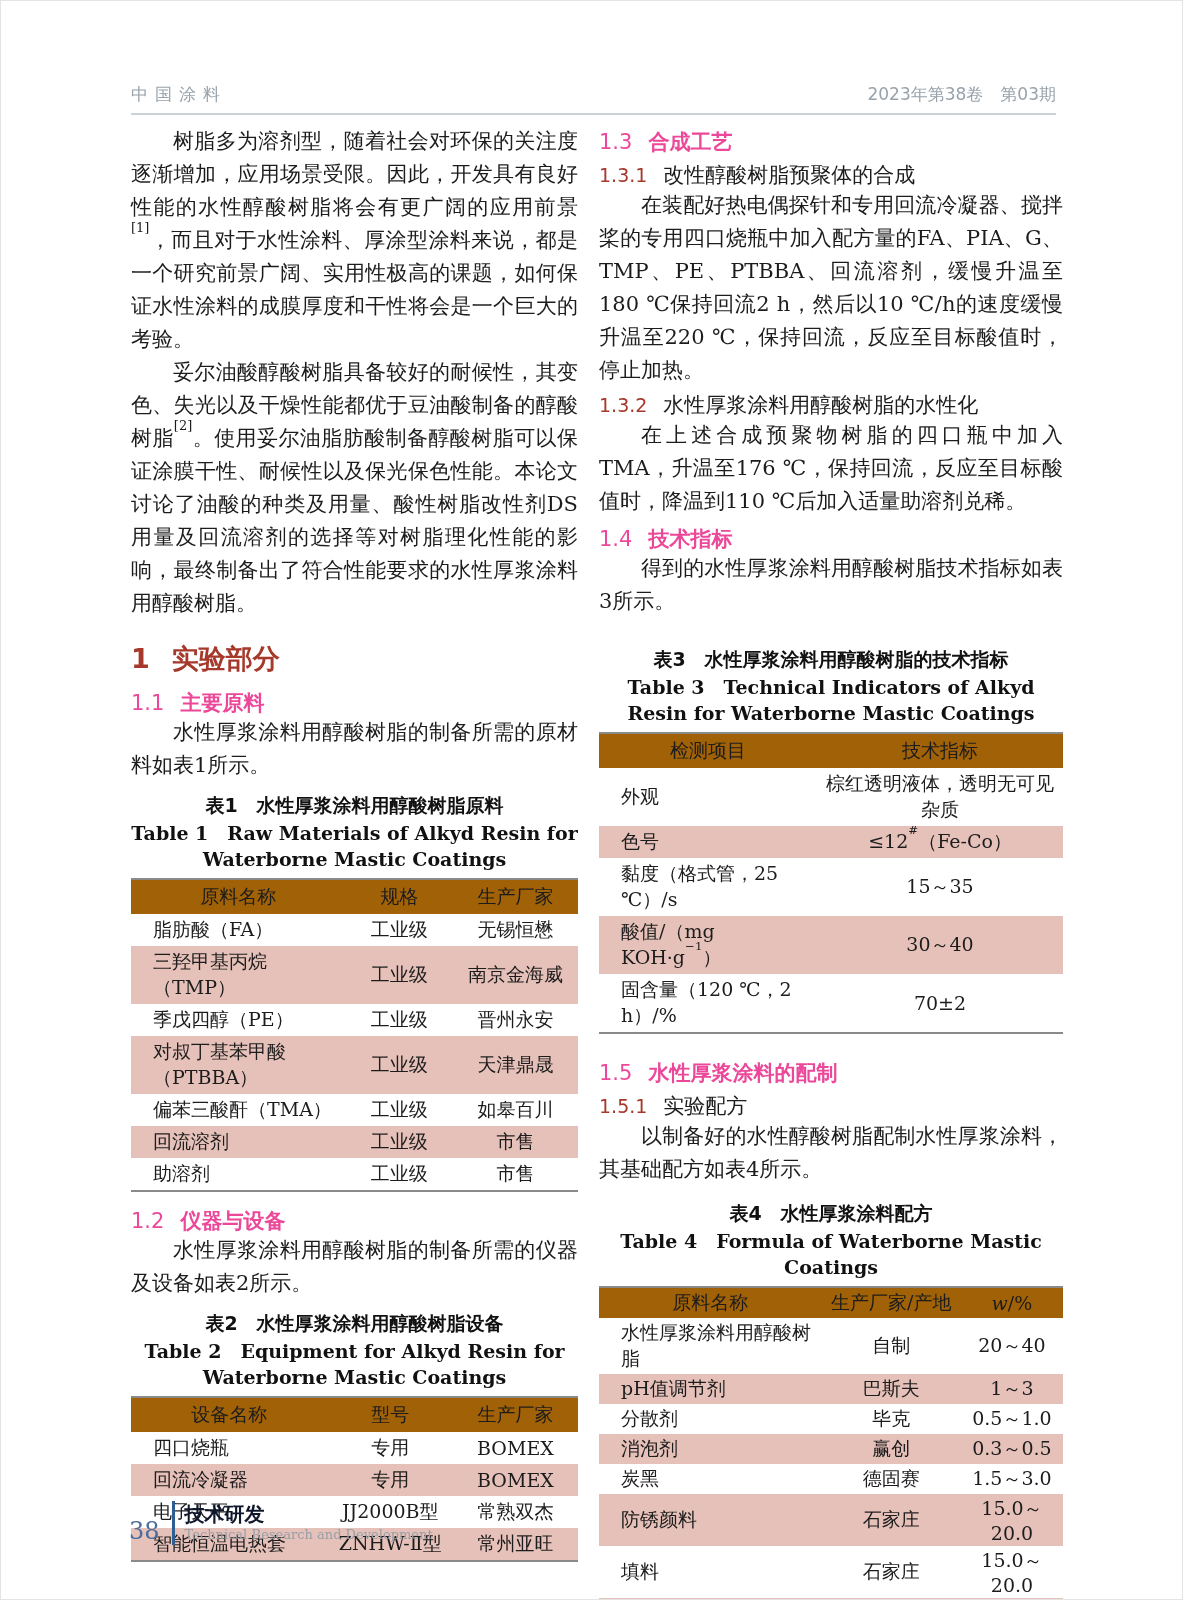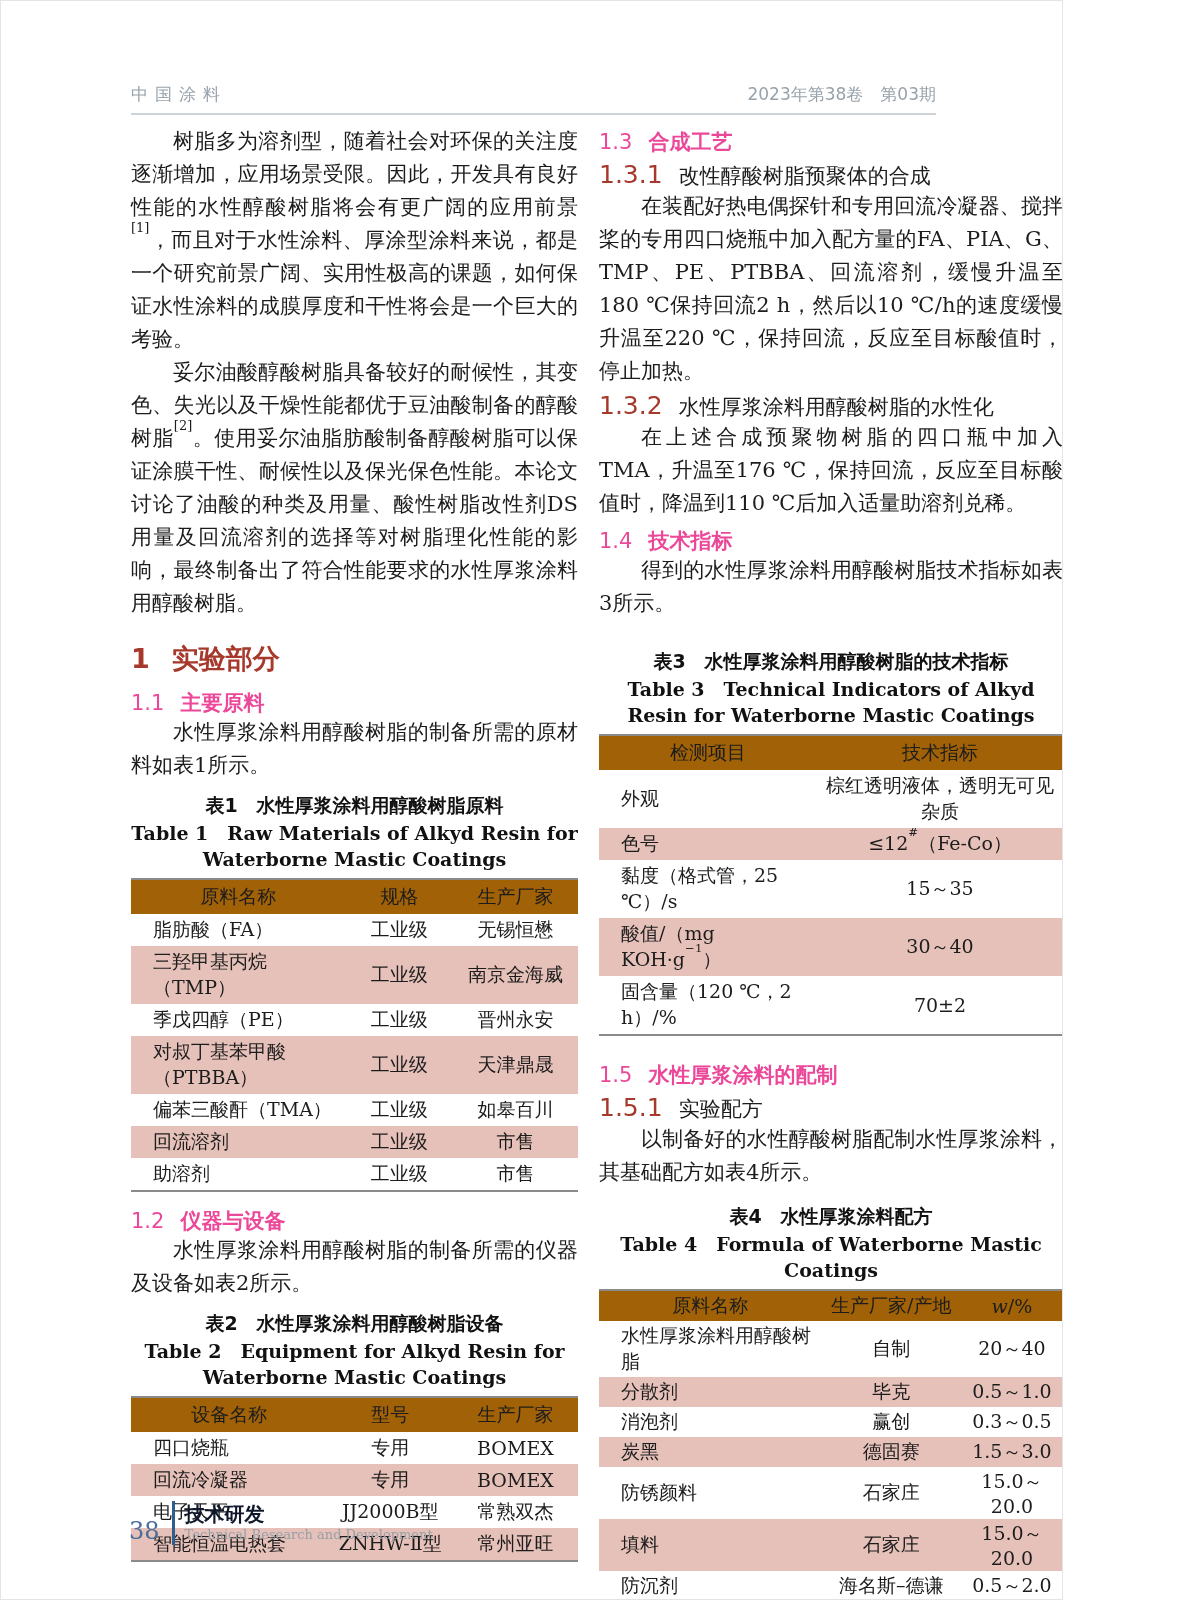--- a/index.html
+++ b/index.html
@@ -1,18 +1,18 @@
 <!DOCTYPE html>
 <html><head>
 <meta charset="utf-8">
 <style>
   html,body{margin:0;padding:0;background:#ffffff;}
   .page{
     position:relative;
-    width:1063px;height:1600px;
+    width:1183px;height:1600px;
     background:#ffffff;
     box-sizing:border-box;
     border:1px solid #e4e4e4;
     font-family:"DejaVu Serif", serif;
     color:#1c1c1c;
     overflow:hidden;
     padding-left:19px;
   }
   
   .page-header{
@@ -44,21 +44,21 @@
   .h1 .num{margin-right:22px;}
   .h2{
     margin-top:14px;font-family:"DejaVu Sans", sans-serif;
     color:#ec4899;font-size:21px;line-height:26px;
   }
   .h2 .num{margin-right:16px;font-weight:normal;}
   .h2 .ttl{font-weight:bold;}
   .h3{
     margin-top:6px;font-size:21px;line-height:28px;color:#1c1c1c;
   }
-  .h3 .num{font-family:"DejaVu Sans", sans-serif;color:#a6392b;margin-right:16px;font-size:25px;}
+  .h3 .num{font-family:"DejaVu Sans", sans-serif;color:#a6392b;margin-right:16px;font-size:19px;}
   .mt6{margin-top:6px;} .mt4{margin-top:4px;} .mt2{margin-top:2px;}
   .mt16{margin-top:16px;}
   
   .caption{margin-top:10px;text-align:center;}
   .cap-cn{
     font-family:"DejaVu Sans", sans-serif;font-weight:bold;
     font-size:19px;line-height:26px;color:#111;
   }
   .cap-en{
     font-family:"DejaVu Serif", serif;font-weight:bold;
@@ -316,20 +316,25 @@
             <th><i>w</i>/%</th>
           </tr>
         </thead>
         <tbody>
           <tr>
             <td>水性厚浆涂料用醇酸树脂</td>
             <td>自制</td>
             <td>20～40</td>
           </tr>
           <tr>
+            <td>pH值调节剂</td>
+            <td>巴斯夫</td>
+            <td>1～3</td>
+          </tr>
+          <tr>
             <td>分散剂</td>
             <td>毕克</td>
             <td>0.5～1.0</td>
           </tr>
           <tr>
             <td>消泡剂</td>
             <td>赢创</td>
             <td>0.3～0.5</td>
           </tr>
           <tr>

